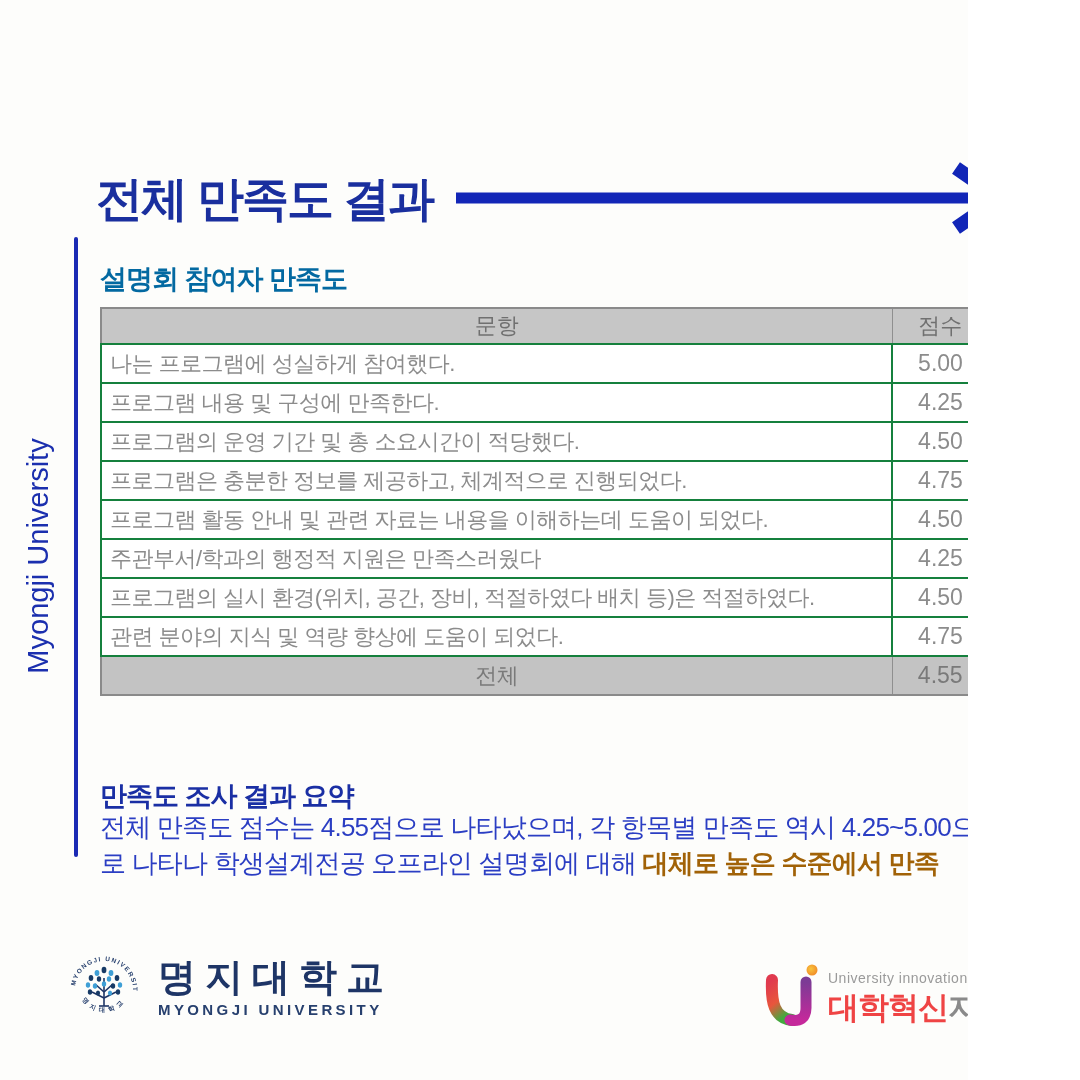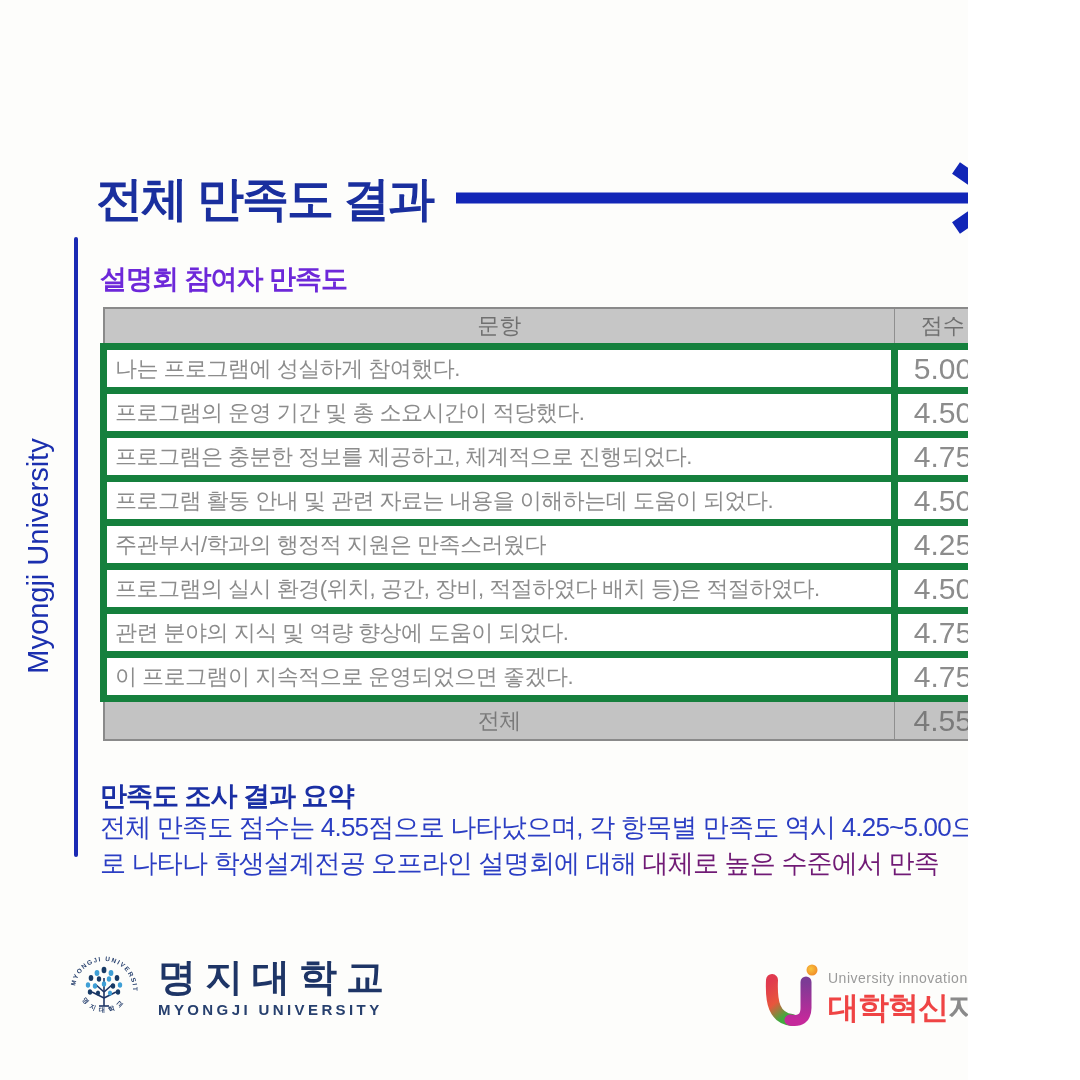--- a/index.html
+++ b/index.html
@@ -28,57 +28,57 @@
   .side-text{
     position:absolute;left:38px;top:556px;
     transform:translate(-50%,-50%) rotate(-90deg);
     font-size:29px;color:#1b2fae;white-space:nowrap;font-weight:500;
   }
   .sparkle{position:absolute;left:1012px;top:757px;}
 
   
   .section-heading{
     position:absolute;left:100px;top:261px;
-    font-size:27px;font-weight:800;color:#6d28d9;letter-spacing:-1px;
+    font-size:27px;font-weight:800;color:#0369a1;letter-spacing:-1px;
   }
 
   
   table.sat{
     position:absolute;left:100px;top:307px;
     width:888px;border-collapse:collapse;table-layout:fixed;
     font-size:22px;color:#8c8c8c;
     border:2px solid #8a8a8a;
   }
   table.sat col.c-q{width:791px;}
   table.sat col.c-s{width:97px;}
   table.sat th{
     background:#c6c6c6;color:#707070;font-weight:500;
     height:32px;border:1px solid #8f8f8f;text-align:center;
     font-size:22px;
   }
   table.sat td{
-    border:7px solid #15803d;height:35px;background:#ffffff;
+    border:2px solid #15803d;height:35px;background:#ffffff;
   }
   table.sat td.q{padding:0 8px;text-align:left;letter-spacing:-0.5px;}
-  table.sat td.s{text-align:center;font-size:30px;}
+  table.sat td.s{text-align:center;font-size:23px;}
   table.sat tr.total td{
     background:#c3c3c3;color:#7a7a7a;border:1px solid #8f8f8f;
   }
   table.sat tr.total td.q{text-align:center;}
 
   
   .summary-heading{
     position:absolute;left:100px;top:770px;
     font-size:27px;font-weight:800;color:#1a2fa4;letter-spacing:-1px;margin-top:8px;
   }
   .summary-text{
     position:absolute;left:100px;top:810px;width:895px;
     font-size:26px;color:#2b3ec3;line-height:1.38;letter-spacing:-0.8px;
   }
-  .summary-text b{font-weight:400;color:#701a75;}
+  .summary-text b{font-weight:700;color:#a16207;}
 
   
   .mju-logo{position:absolute;left:64px;top:948px;display:flex;align-items:center;}
   .mju-text{margin-left:14px;}
   .mju-kr{
     font-size:38px;font-weight:700;color:#1e3566;
     letter-spacing:9px;line-height:1.05;white-space:nowrap;
   }
   .mju-en{
     font-size:15px;font-weight:600;color:#27406e;
@@ -135,20 +135,24 @@
         <th>문항</th>
         <th>점수</th>
       </tr>
     </thead>
     <tbody>
         <tr>
           <td class="q">나는 프로그램에 성실하게 참여했다.</td>
           <td class="s">5.00</td>
         </tr>
         <tr>
+          <td class="q">프로그램 내용 및 구성에 만족한다.</td>
+          <td class="s">4.25</td>
+        </tr>
+        <tr>
           <td class="q">프로그램의 운영 기간 및 총 소요시간이 적당했다.</td>
           <td class="s">4.50</td>
         </tr>
         <tr>
           <td class="q">프로그램은 충분한 정보를 제공하고, 체계적으로 진행되었다.</td>
           <td class="s">4.75</td>
         </tr>
         <tr>
           <td class="q">프로그램 활동 안내 및 관련 자료는 내용을 이해하는데 도움이 되었다.</td>
           <td class="s">4.50</td>
@@ -156,24 +160,20 @@
         <tr>
           <td class="q">주관부서/학과의 행정적 지원은 만족스러웠다</td>
           <td class="s">4.25</td>
         </tr>
         <tr>
           <td class="q">프로그램의 실시 환경(위치, 공간, 장비, 적절하였다 배치 등)은 적절하였다.</td>
           <td class="s">4.50</td>
         </tr>
         <tr>
           <td class="q">관련 분야의 지식 및 역량 향상에 도움이 되었다.</td>
-          <td class="s">4.75</td>
-        </tr>
-        <tr>
-          <td class="q">이 프로그램이 지속적으로 운영되었으면 좋겠다.</td>
           <td class="s">4.75</td>
         </tr>
       </tbody>
     <tfoot>
       <tr class="total">
         <td class="q">전체</td>
         <td class="s">4.55</td>
       </tr>
     </tfoot>
   </table>

